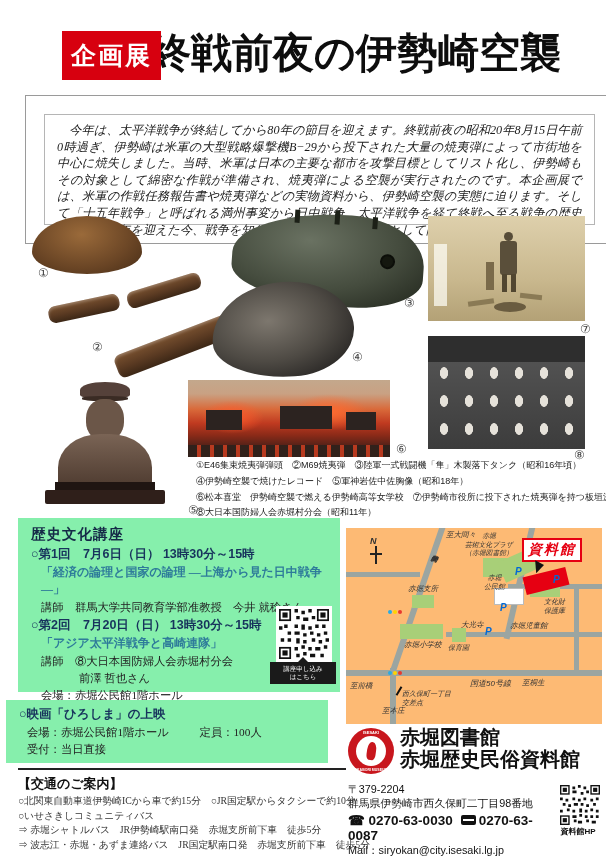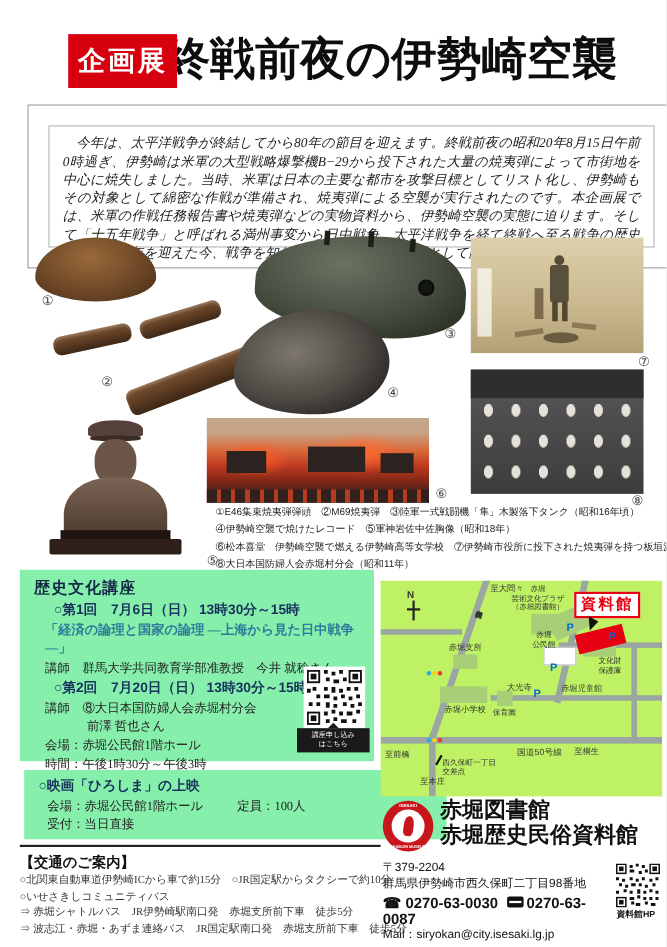--- a/index.html
+++ b/index.html
@@ -17,33 +17,33 @@
   .intro-text{font-family:"Liberation Serif",serif;font-size:12.2px;line-height:16.6px;text-align:justify;color:#1a1a1a;}
 
   
   .num{font-size:12px;color:#444;}
   .tube{background:linear-gradient(180deg,#7a5230,#5a3a22 55%,#3c2716);border-radius:7px;box-shadow:inset 0 2px 3px rgba(255,255,255,.25);}
   .cap-line{font-size:9px;line-height:15.8px;color:#222;white-space:nowrap;}
 
   
   .bluebox{background:#86efac;}
   .lec-h{font-size:14.5px;font-weight:bold;color:#152a47;letter-spacing:1px;}
-  .lec-date{font-size:12.5px;font-weight:bold;color:#17335c;margin-top:2px;margin-left:18px;}
+  .lec-date{font-size:12.5px;font-weight:bold;color:#17335c;margin-top:2px;}
   .lec-title{font-size:12px;font-weight:bold;color:#2e7b9a;margin-left:10px;margin-top:1px;font-family:"Liberation Serif",serif;}
   .lec-line{font-size:11.3px;color:#222;margin-left:10px;margin-top:2px;font-family:"Liberation Serif",serif;}
   .movie-h{font-size:12.5px;font-weight:bold;color:#17335c;}
   .movie-line{font-size:11.3px;color:#222;margin-left:8px;margin-top:2px;font-family:"Liberation Serif",serif;}
 
   
   .qrbox{background:#fff;padding:3px;}
   .qr-tag{background:#1a1a1a;color:#fff;font-size:6.5px;line-height:8px;text-align:center;padding:3px 2px;position:relative;}
   .qr-tag:before{content:"";position:absolute;top:-5px;left:50%;margin-left:-5px;border-left:5px solid transparent;border-right:5px solid transparent;border-bottom:5px solid #1a1a1a;}
 
   
-  #map{background:#bef264;overflow:hidden;}
+  #map{background:#fdba74;overflow:hidden;font-style:italic;}
   .road{position:absolute;background:#9ba5a1;}
   .bldg{position:absolute;background:#a8cf78;}
   .maplbl{position:absolute;font-size:7.5px;color:#333;white-space:nowrap;}
   .p-mark{position:absolute;font-size:10px;font-weight:bold;color:#0068d6;}
   .museum-lbl{border:2px solid #e60012;background:#fff;color:#e60012;font-size:14px;font-weight:900;padding:1px 4px;letter-spacing:2px;}
   .tl{position:absolute;display:flex;gap:1px;}
   .tl i{width:4px;height:4px;border-radius:50%;display:block;}
 
   
   .museum-name{font-size:20px;font-weight:900;line-height:21.5px;color:#111;}
@@ -130,20 +130,21 @@
     <div class="cap-line">⑧大日本国防婦人会赤堀村分会（昭和11年）</div>
   </div>
 
   <div class="abs bluebox" style="left:18px;top:518px;width:322px;height:174px;">
     <div style="padding:7px 0 0 13px;">
       <div class="lec-h">歴史文化講座</div>
       <div class="lec-date">○第1回　7月6日（日） 13時30分～15時</div>
       <div class="lec-title">「経済の論理と国家の論理 ―上海から見た日中戦争―」</div>
       <div class="lec-line">講師　群馬大学共同教育学部准教授　今井 就稔さん</div>
       <div class="lec-date">○第2回　7月20日（日） 13時30分～15時</div>
+      <div class="lec-title">「アジア太平洋戦争と高崎連隊」</div>
       <div class="lec-line">講師　⑧大日本国防婦人会赤堀村分会</div>
       <div class="lec-line" style="margin-left:48px;">前澤 哲也さん</div>
       <div class="lec-line">会場：赤堀公民館1階ホール</div>
       <div class="lec-line">時間：午後1時30分～午後3時</div>
       <div class="lec-line">定員：100人</div>
       <div class="lec-line">申込：専用ホームページ、電話または来館にて受付</div>
     </div>
     <div class="qrbox" style="position:absolute;left:258px;top:88px;width:50px;height:50px;">
       <svg viewBox="0 0 29 29" width="50" height="50">
         <rect width="29" height="29" fill="#fff"></rect>
@@ -160,21 +161,21 @@
           <path d="M9 0h2v2H9zM13 1h2v2h-2zM17 0h2v2h-2zM10 4h2v2h-2zM14 5h3v2h-3zM19 4h2v2h-2zM9 9h2v2H9zM13 9h2v3h-2zM17 10h2v2h-2zM21 9h2v2h-2zM25 9h2v2h-2zM0 10h2v2H0zM3 9h2v2H3zM5 13h2v2H5zM9 13h3v2H9zM14 14h2v2h-2zM18 13h2v2h-2zM22 14h2v2h-2zM26 13h2v2h-2zM1 17h2v2H1zM5 17h2v2H5zM10 17h2v3h-2zM14 18h2v2h-2zM19 17h2v2h-2zM23 18h2v2h-2zM27 17h2v2h-2zM9 22h2v2H9zM13 21h2v2h-2zM17 22h2v2h-2zM21 22h3v2h-3zM26 21h2v2h-2zM10 26h2v2h-2zM14 25h2v2h-2zM18 26h3v2h-3zM24 26h2v2h-2z"></path>
         </g>
       </svg>
     </div>
     <div class="qr-tag" style="position:absolute;left:252px;top:144px;width:62px;">
       <div>講座申し込み</div>
       <div>はこちら</div>
     </div>
   </div>
 
-  <div class="abs bluebox" style="left:22px;top:700px;width:384px;height:63px;">
+  <div class="abs bluebox" style="left:6px;top:700px;width:322px;height:63px;">
     <div style="padding:6px 0 0 13px;">
       <div class="movie-h">○映画「ひろしま」の上映</div>
       <div class="movie-line">
         <span>会場：赤堀公民館1階ホール</span>
         <span style="margin-left:28px;">定員：100人</span>
       </div>
       <div class="movie-line">受付：当日直接</div>
     </div>
   </div>
 

